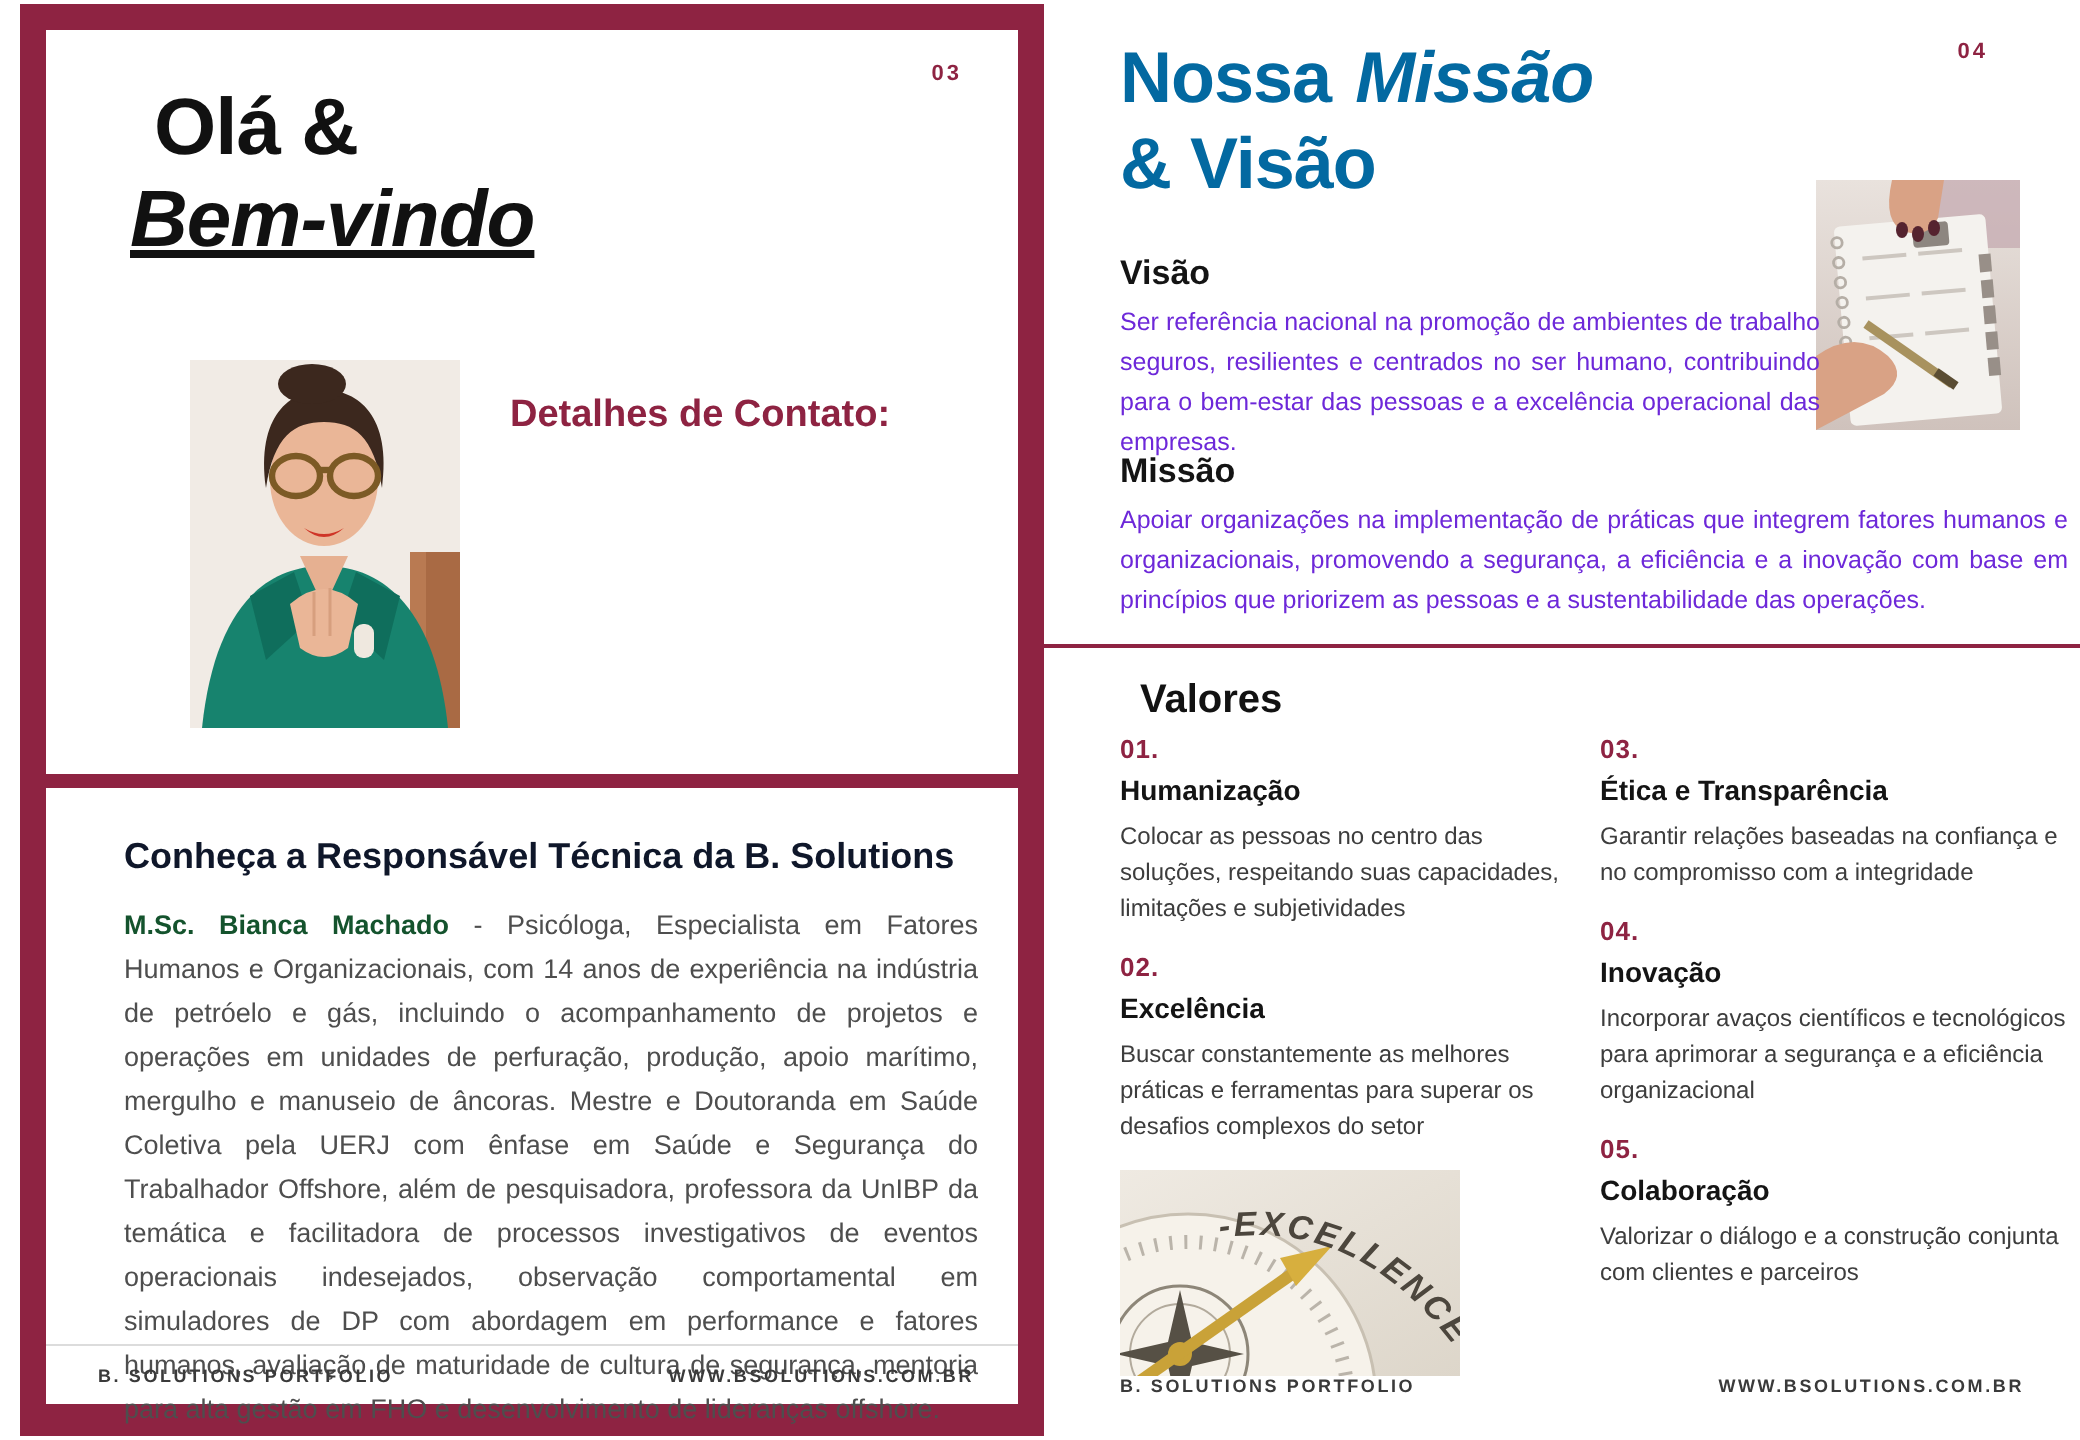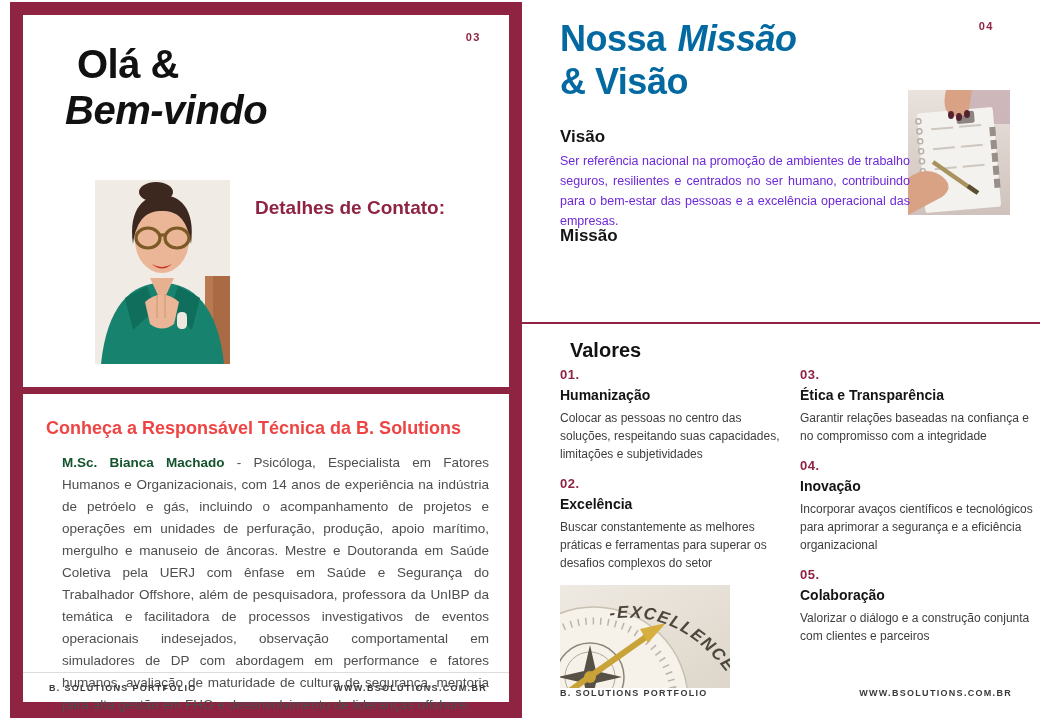--- a/index.html
+++ b/index.html
@@ -10,33 +10,33 @@
   
   .left-page { position:absolute; left:10px; top:2px; width:512px; height:716px; background:#8e2342; }
   .lp-card { position:absolute; left:13px; right:13px; background:#ffffff; }
   .lp-card-top { top:13px; height:372px; }
   .lp-card-bottom { top:392px; bottom:16px; }
 
   .page-num { position:absolute; font-size:11px; font-weight:bold; letter-spacing:1.5px; color:#8e2342; }
   .lp-card-top .page-num { top:16px; right:28px; }
 
   .lp-title { position:absolute; left:42px; top:26px; font-size:40px; line-height:46px;
-              font-weight:800; color:#111; letter-spacing:-0.5px; }
+              font-weight:800; color:#111; letter-spacing:-0.5px;text-decoration:underline; }
   .lp-title .line1 { padding-left:12px; display:inline-block; }
   .lp-title em { font-style:italic; }
 
   .portrait { position:absolute; left:72px; top:165px; width:135px; height:184px; overflow:hidden; }
 
   .contact { position:absolute; left:232px; top:182px; width:250px; }
   .contact h2 { font-size:19px; font-weight:800; color:#8e2342; margin-bottom:20px; }
   .contact-list { list-style:none; }
   .contact-list li { display:flex; align-items:center; font-size:13px; color:#3f3f3f; margin-bottom:15px; }
   .dot { width:4px; height:4px; border-radius:50%; background:#3f3f3f; margin-right:10px; flex:0 0 auto; }
 
-  .bio-heading { position:absolute; left:23px; top:24px; right:20px; font-size:18px; font-weight:800; color:#ef4444; }
+  .bio-heading { position:absolute; left:39px; top:24px; right:20px; font-size:18px; font-weight:800; color:#0f172a; }
   .bio-text { position:absolute; left:39px; right:20px; top:58px; font-size:13.5px; line-height:22px;
               color:#4e4e4e; text-align:justify; }
   .bio-text strong { color:#14532d; font-weight:800; }
 
   .page-footer { display:flex; justify-content:space-between; font-size:9px; font-weight:bold;
                  letter-spacing:1.3px; color:#3a3a3a;gap:36px; }
   .lp-footer { position:absolute; left:0; right:0; bottom:0; height:30px; border-top:1px solid #dcdcdc;
                padding:10px 22px 0 26px; }
 
   
@@ -176,20 +176,21 @@
         <path d="M0 88 q20 -14 36 0 q10 10 -2 19 L0 125 z" fill="#d9a285"></path>
         <line x1="25" y1="72" x2="68" y2="102" stroke="#a8925e" stroke-width="4.5"></line>
         <line x1="60" y1="96" x2="70" y2="103" stroke="#5a4d33" stroke-width="4.5"></line>
       </svg>
     </div>
 
     <h2 class="rp-h2 vision-h">Visão</h2>
     <p class="rp-body vision-t">Ser referência nacional na promoção de ambientes de trabalho seguros, resilientes e centrados no ser humano, contribuindo para o bem-estar das pessoas e a excelência operacional das empresas.</p>
 
     <h2 class="rp-h2 mission-h">Missão</h2>
+    <p class="rp-body mission-t">Apoiar organizações na implementação de práticas que integrem fatores humanos e organizacionais, promovendo a segurança, a eficiência e a inovação com base em princípios que priorizem as pessoas e a sustentabilidade das operações.</p>
 
     <div class="rp-divider"></div>
 
     <h2 class="values-h">Valores</h2>
 
     <div class="values-col col-1">
       <div class="value-item">
         <div class="value-num">01.</div>
         <div class="value-title">Humanização</div>
         <div class="value-text">Colocar as pessoas no centro das soluções, respeitando suas capacidades, limitações e subjetividades</div>

